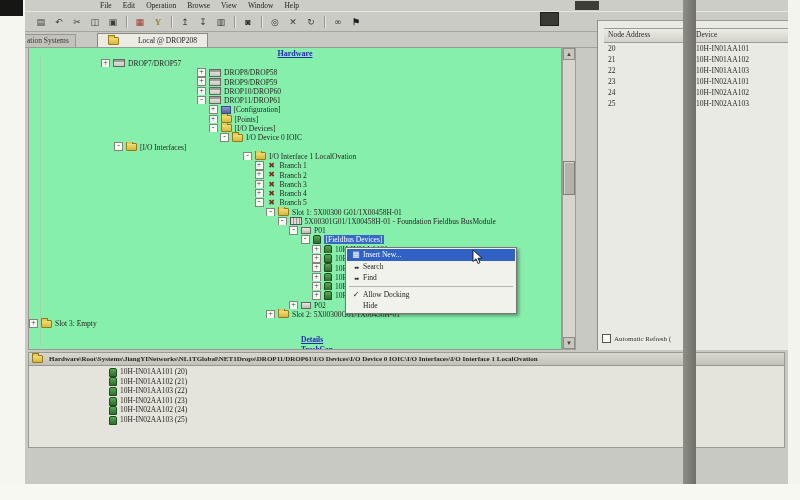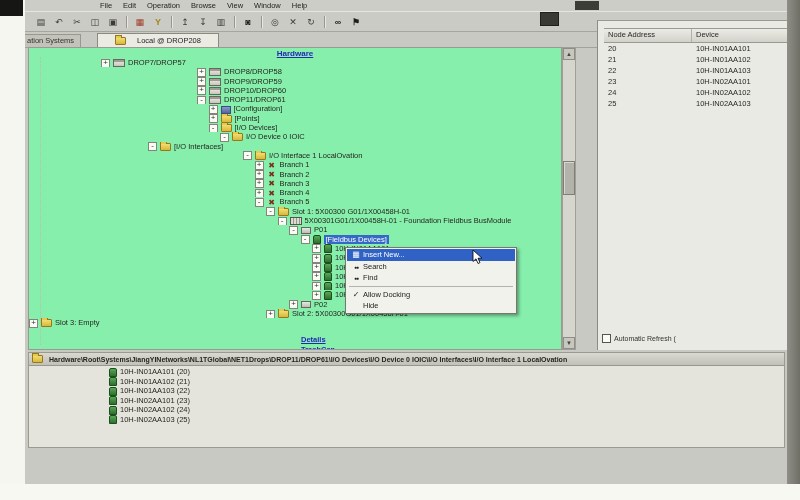--- a/index.html
+++ b/index.html
@@ -1,17 +1,17 @@
 <!DOCTYPE html>
 <html><head>
 <meta charset="utf-8">
 <style>
   html,body{margin:0;padding:0;width:800px;height:500px;overflow:hidden;
     font-family:"Liberation Sans", sans-serif;background:#f4f4ef;}
-  .photo{position:relative;width:800px;height:500px;background:#f4f4ef;}
+  .photo{position:relative;width:696px;height:500px;background:#f4f4ef;font-family:Liberation Serif, serif;}
   
   .edge-left{position:absolute;left:0;top:0;width:25px;height:484px;background:#f6f6f1;}
   .edge-corner{position:absolute;left:0;top:0;width:23px;height:16px;background:#161614;}
   .edge-right{position:absolute;right:0;top:0;width:13px;height:500px;background:linear-gradient(90deg,#8e8e87,#6f6f68);}
   .edge-bottom{position:absolute;left:0;bottom:0;width:800px;height:16px;background:#f8f8f3;}
   
   .screen{position:absolute;left:25px;top:0;width:763px;height:484px;background:#c9c9c3;}
   .menubar{position:absolute;left:0;top:0;width:100%;height:11px;display:flex;gap:11px;
     padding-left:75px;box-sizing:border-box;font-size:7.5px;line-height:11px;color:#23231f;background:#cdcdc7;}
   .menu-item{white-space:nowrap;}
@@ -22,21 +22,21 @@
   .tbtn.filter{color:#a08818;font-weight:bold;}
   .tbtn.dark{color:#1d1d1a;font-weight:bold;}
   .tsep{width:1px;height:12px;background:#97978f;box-shadow:1px 0 0 #e8e8e2;margin:0 3px;}
   .tool-dark{position:absolute;left:515px;top:12px;width:17px;height:12px;background:#3a3a35;border:1px solid #1f1f1c;}
   .mdi-dark{position:absolute;left:550px;top:1px;width:24px;height:9px;background:#3d3d38;}
   
   .tabrow{position:absolute;left:0;top:32px;width:100%;height:15px;background:#c9c9c3;border-bottom:1px solid #a2a29a;}
   .tab-partial{position:absolute;left:0;top:2px;height:12px;line-height:12px;font-size:7.5px;color:#33332d;
     background:#c3c3bb;border:1px solid #98988e;border-left:none;border-bottom:none;padding:0 6px 0 2px;}
   .tab-active{position:absolute;left:72px;top:1px;height:13px;font-size:7.5px;color:#222;
-    background:#ebebe4;border:1px solid #8a8a80;border-bottom:none;display:flex;align-items:center;gap:8px;padding:0 17px;}
+    background:#ebebe4;border:1px solid #8a8a80;border-bottom:none;display:flex;align-items:center;gap:16px;padding:0 10px;}
   
   .hw-panel{position:absolute;left:3px;top:47px;width:534px;height:303px;background:#86efac;
     border:1px solid #9a9a90;box-sizing:border-box;overflow:hidden;}
   .hw-title{position:absolute;left:0;top:1px;width:100%;text-align:center;font-size:8px;font-weight:bold;
     color:#2626b8;text-decoration:underline;}
   .guide{position:absolute;left:11px;top:9px;bottom:4px;width:0;border-left:1px dotted #bcbcb2;}
   #tree{position:absolute;left:0;top:10px;right:0;}
   .tree-row{height:9.3px;line-height:9.3px;font-size:7.5px;white-space:nowrap;overflow:hidden;color:#26261f;}
   .exp{display:inline-block;width:9px;height:9px;box-sizing:border-box;border:1px solid #84847a;background:#fbfbf6;
     font-size:8px;line-height:6px;text-align:center;color:#333;margin-right:3px;vertical-align:middle;}
@@ -152,21 +152,21 @@
       <div id="tree">
           <div class="tree-row" style="padding-left: 72px;"><span class="exp">+</span><span class="ic icon-drop"></span><span class="lbl">DROP7/DROP57</span></div>
           <div class="tree-row" style="padding-left: 168px;"><span class="exp">+</span><span class="ic icon-drop"></span><span class="lbl">DROP8/DROP58</span></div>
           <div class="tree-row" style="padding-left: 168px;"><span class="exp">+</span><span class="ic icon-drop"></span><span class="lbl">DROP9/DROP59</span></div>
           <div class="tree-row" style="padding-left: 168px;"><span class="exp">+</span><span class="ic icon-drop"></span><span class="lbl">DROP10/DROP60</span></div>
           <div class="tree-row" style="padding-left: 168px;"><span class="exp">-</span><span class="ic icon-drop"></span><span class="lbl">DROP11/DROP61</span></div>
           <div class="tree-row" style="padding-left: 179.5px;"><span class="exp">+</span><span class="ic icon-config"></span><span class="lbl">[Configuration]</span></div>
           <div class="tree-row" style="padding-left: 179.5px;"><span class="exp">+</span><span class="ic icon-folder"></span><span class="lbl">[Points]</span></div>
           <div class="tree-row" style="padding-left: 179.5px;"><span class="exp">-</span><span class="ic icon-folder"></span><span class="lbl">[I/O Devices]</span></div>
           <div class="tree-row" style="padding-left: 191px;"><span class="exp">-</span><span class="ic icon-folder"></span><span class="lbl">I/O Device 0 IOIC</span></div>
-          <div class="tree-row" style="padding-left: 119px;"><span class="exp">-</span><span class="ic icon-folder"></span><span class="lbl">[I/O Interfaces]</span></div>
+          <div class="tree-row" style="padding-left: 85px;"><span class="exp">-</span><span class="ic icon-folder"></span><span class="lbl">[I/O Interfaces]</span></div>
           <div class="tree-row" style="padding-left: 214px;"><span class="exp">-</span><span class="ic icon-folder"></span><span class="lbl">I/O Interface 1 LocalOvation</span></div>
           <div class="tree-row" style="padding-left: 225.5px;"><span class="exp">+</span><span class="ic icon-branch"></span><span class="lbl">Branch 1</span></div>
           <div class="tree-row" style="padding-left: 225.5px;"><span class="exp">+</span><span class="ic icon-branch"></span><span class="lbl">Branch 2</span></div>
           <div class="tree-row" style="padding-left: 225.5px;"><span class="exp">+</span><span class="ic icon-branch"></span><span class="lbl">Branch 3</span></div>
           <div class="tree-row" style="padding-left: 225.5px;"><span class="exp">+</span><span class="ic icon-branch"></span><span class="lbl">Branch 4</span></div>
           <div class="tree-row" style="padding-left: 225.5px;"><span class="exp">-</span><span class="ic icon-branch"></span><span class="lbl">Branch 5</span></div>
           <div class="tree-row" style="padding-left: 237px;"><span class="exp">-</span><span class="ic icon-folder"></span><span class="lbl">Slot 1: 5X00300 G01/1X00458H-01</span></div>
           <div class="tree-row" style="padding-left: 248.5px;"><span class="exp">-</span><span class="ic icon-module"></span><span class="lbl">5X00301G01/1X00458H-01 - Foundation Fieldbus BusModule</span></div>
           <div class="tree-row" style="padding-left: 260px;"><span class="exp">-</span><span class="ic icon-port"></span><span class="lbl">P01</span></div>
           <div class="tree-row" style="padding-left: 271.5px;"><span class="exp">-</span><span class="ic icon-fieldbus"></span><span class="lbl sel">[Fieldbus Devices]</span></div>

